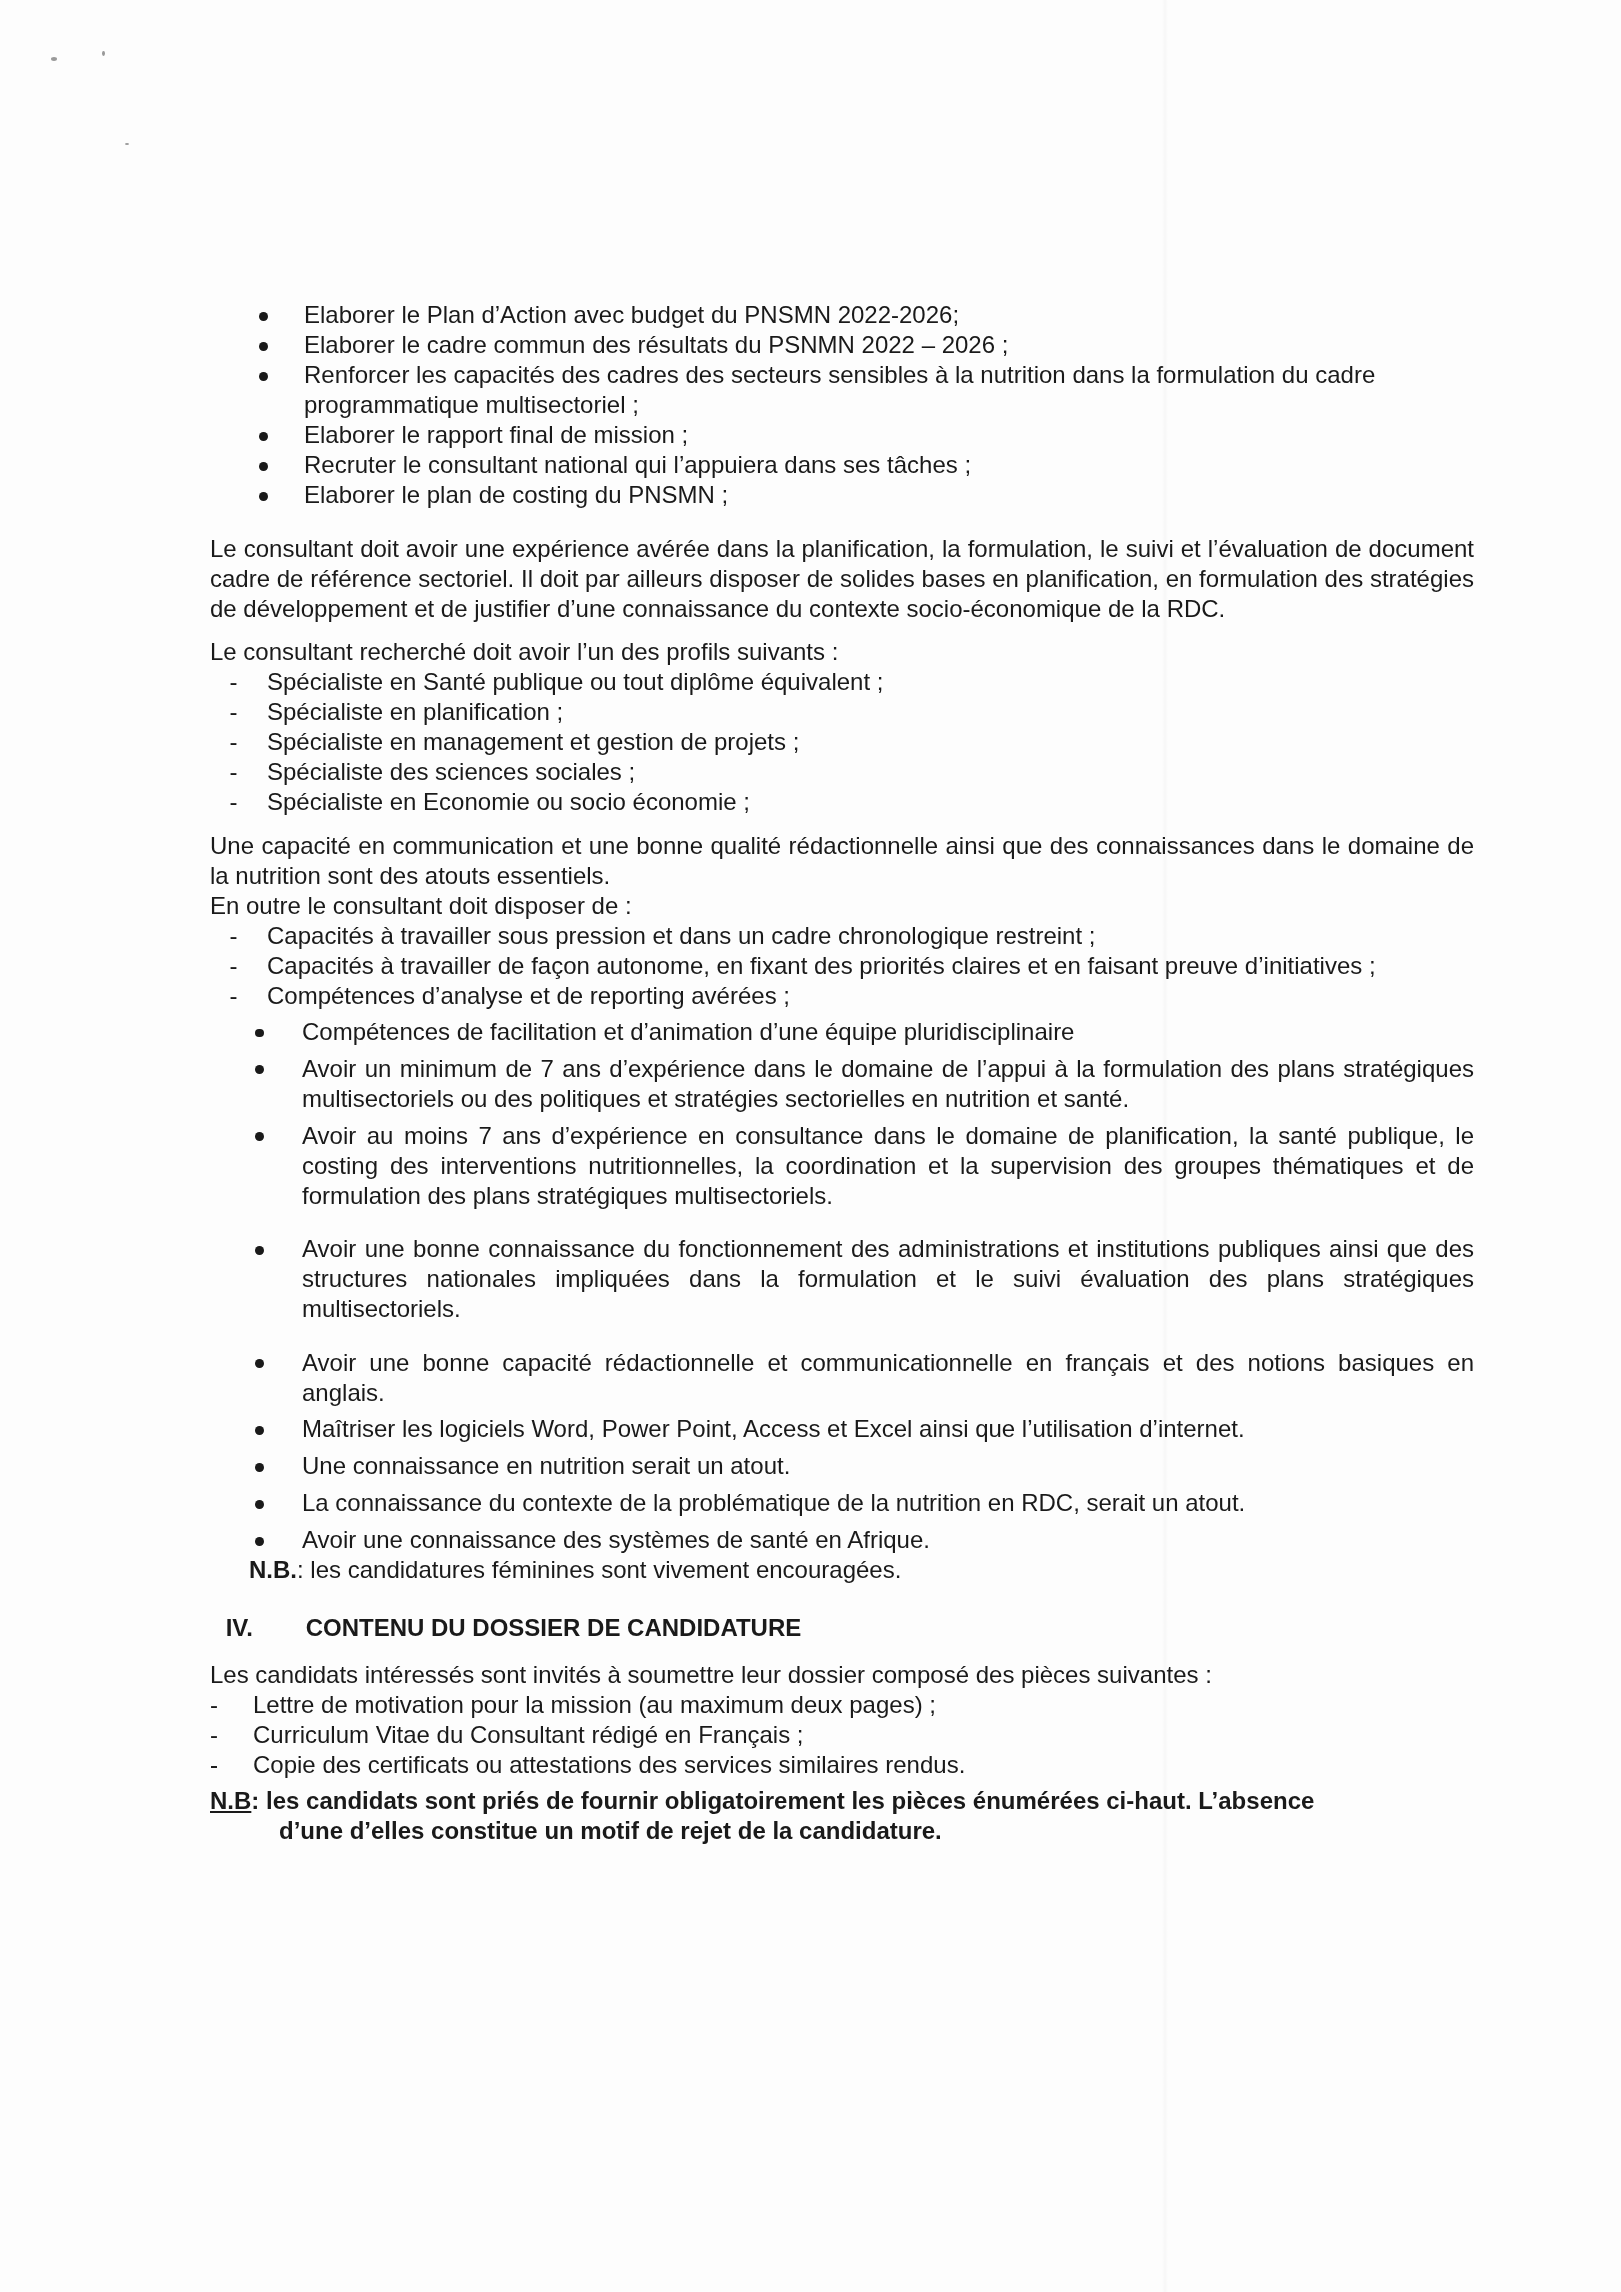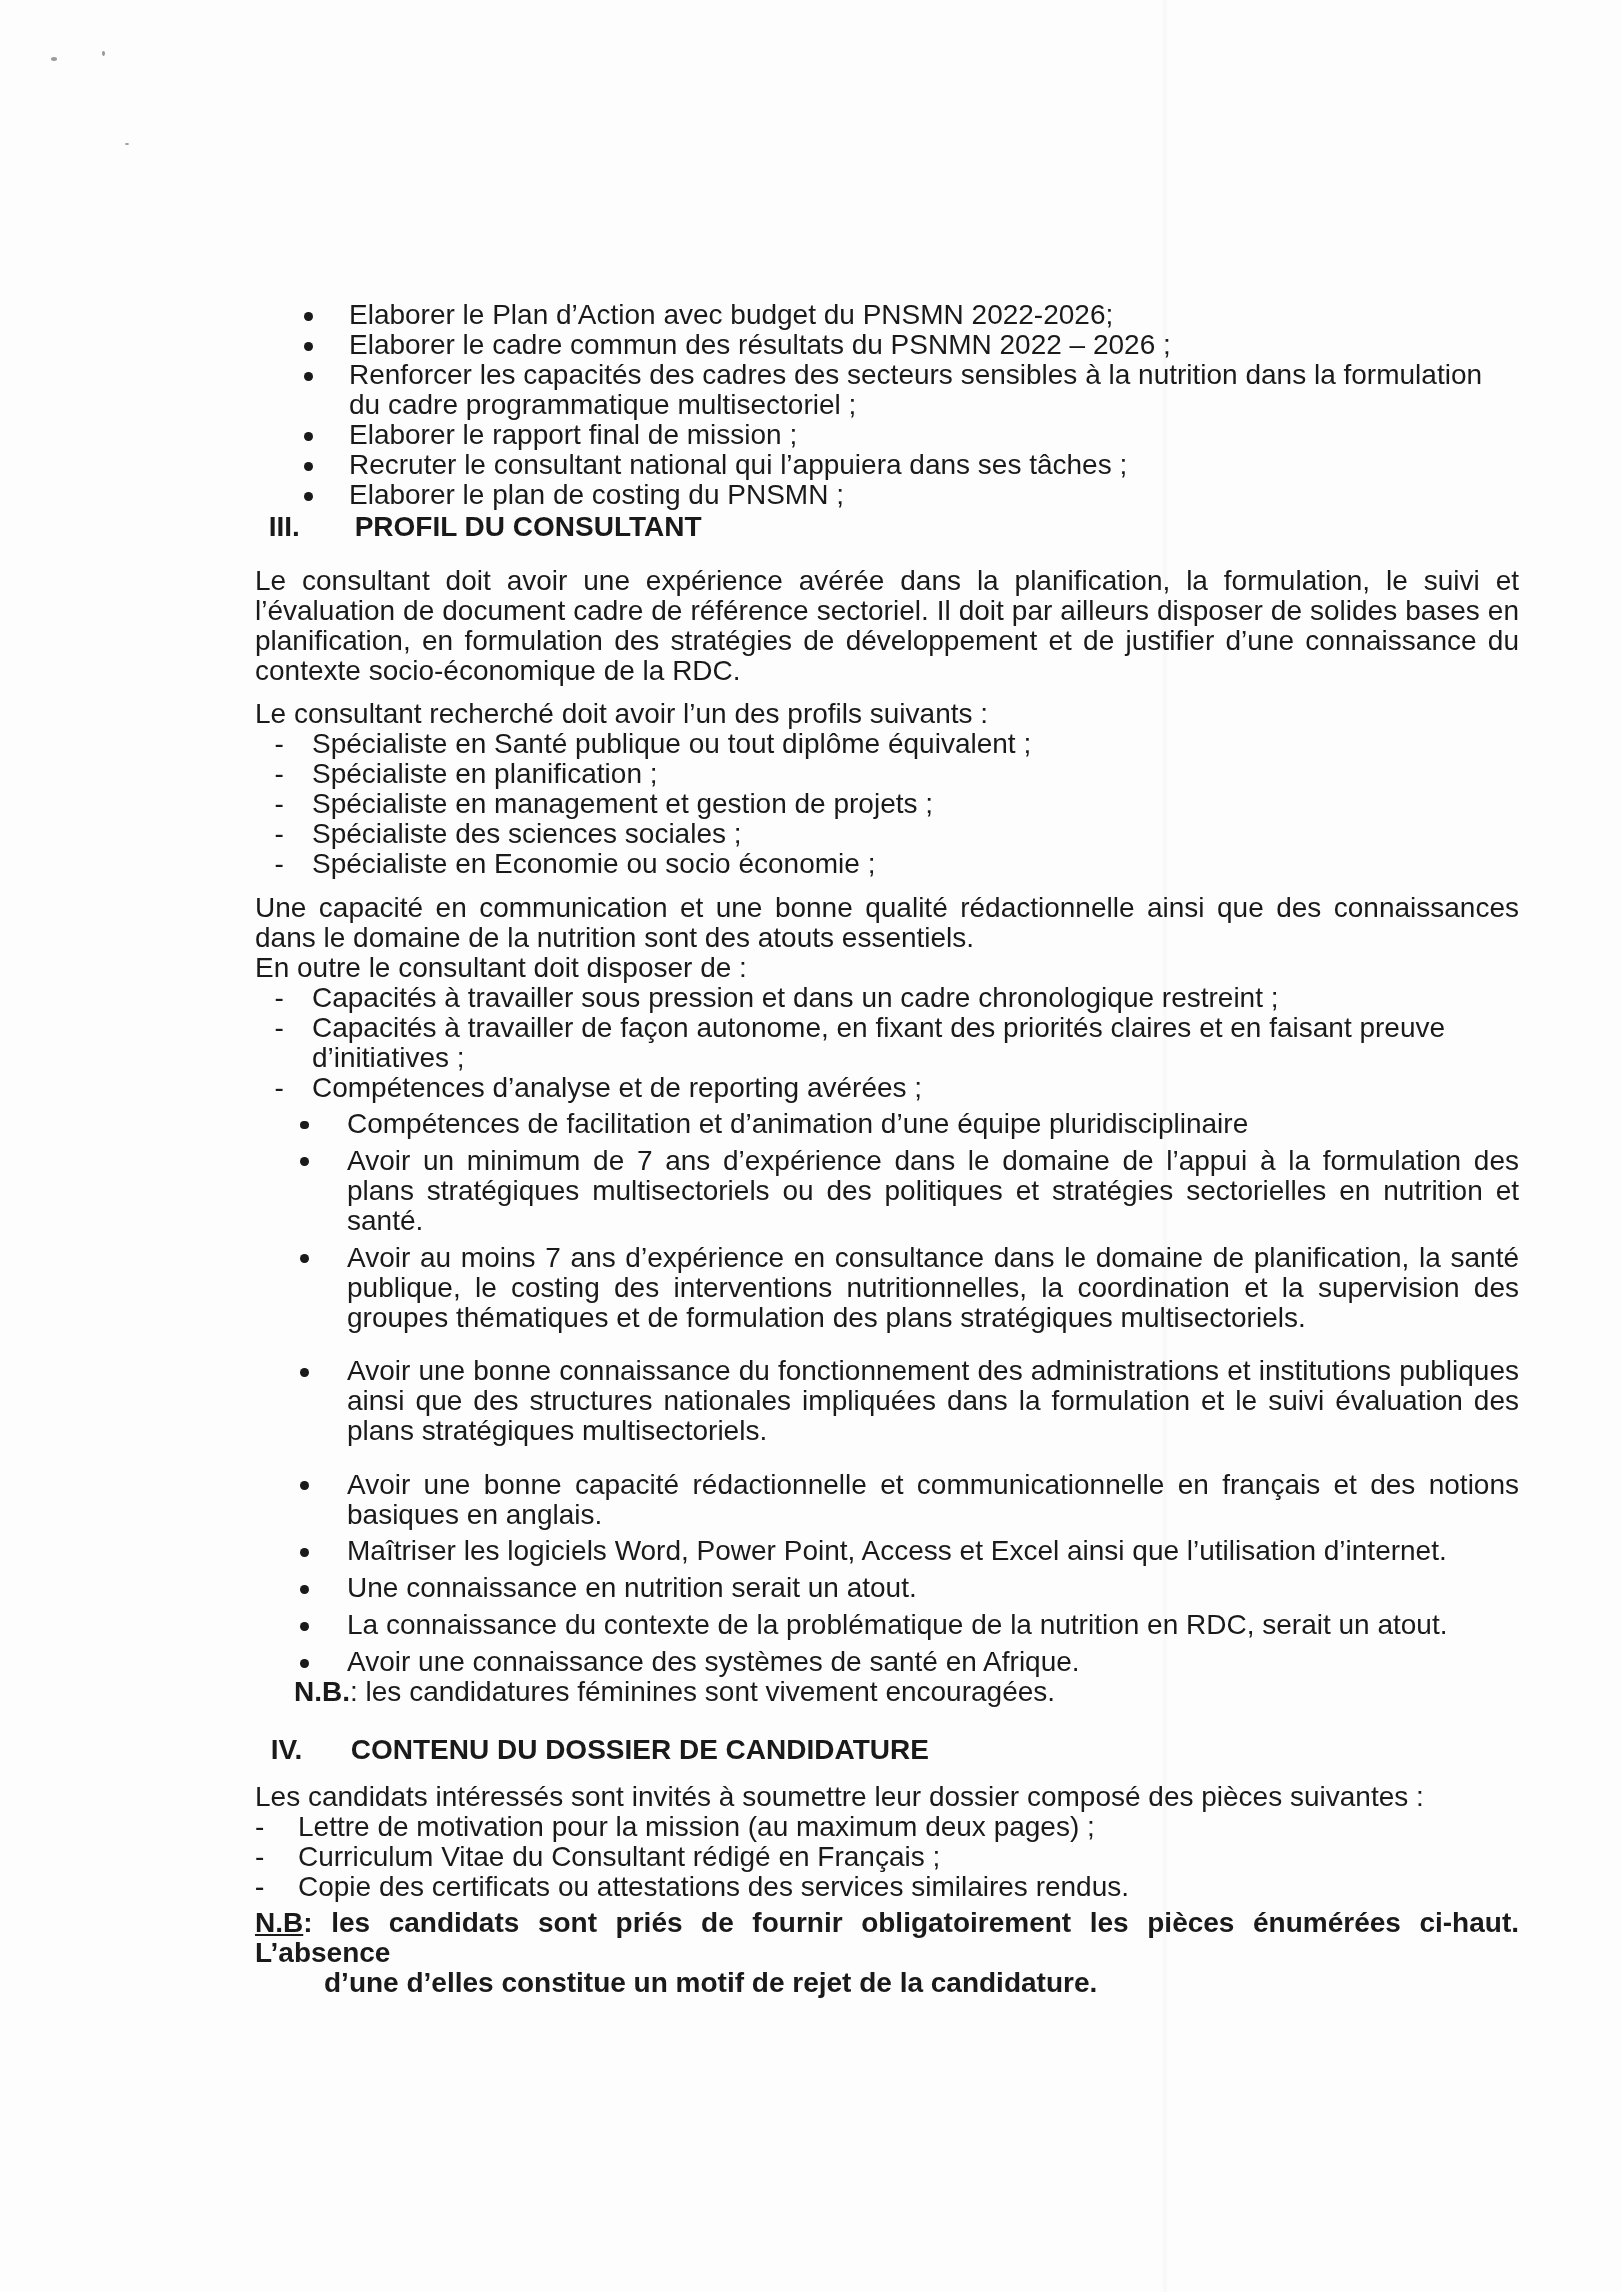--- a/index.html
+++ b/index.html
@@ -9,21 +9,21 @@
     font-family: "Liberation Sans", sans-serif;
     color: #1a1a1a;
   }
   .scan-fold {
     position: absolute; top: 0; bottom: 0; left: 1162px; width: 5.9px;
     background: linear-gradient(to right, rgba(0,0,0,0), rgba(0,0,0,0.025), rgba(0,0,0,0));
   }
   .speck { position: absolute; background: #9a9a9a; border-radius: 50%; }
   .page {
     position: absolute; left: 210px; top: 300px; width: 1264px;
-    font-size: 28px; line-height: 30px; margin-left: 45px;
+    font-size: 24px; line-height: 30px;
   }
   ul.bullets { list-style: none; margin: 0; padding: 0; }
   ul.bullets li { position: relative; padding-left: 94px; margin: 0; }
   ul.bullets li .dot {
     position: absolute; left: 49px; top: 11.8px; width: 8.8px; height: 8.8px;
     background: #1a1a1a; border-radius: 50%;
   }
   ul.bullets.b2 li { padding-left: 92px; margin-bottom: 6.9px; }
   ul.bullets.b2 li .dot { left: 45px; }
   ul.dashes { list-style: none; margin: 0; padding: 0; }
@@ -51,24 +51,20 @@
 
   <ul class="bullets">
     <li><span class="dot"></span><span>Elaborer le Plan d’Action avec budget du PNSMN 2022-2026;</span></li>
     <li><span class="dot"></span><span>Elaborer le cadre commun des résultats du PSNMN 2022 – 2026 ;</span></li>
     <li><span class="dot"></span><span>Renforcer les capacités des cadres des secteurs sensibles à la nutrition dans la formulation du cadre programmatique multisectoriel ;</span></li>
     <li><span class="dot"></span><span>Elaborer le rapport final de mission ;</span></li>
     <li><span class="dot"></span><span>Recruter le consultant national qui l’appuiera dans ses tâches ;</span></li>
     <li><span class="dot"></span><span>Elaborer le plan de costing du PNSMN ;</span></li>
   </ul>
 
-  <div class="heading" style="margin-top:2px; padding-left:7.8px;">
-    <span class="num">III.</span>
-    <span>PROFIL DU CONSULTANT</span>
-  </div>
 
   <p style="margin-top:23.5px;">Le consultant doit avoir une expérience avérée dans la planification, la formulation, le suivi et l’évaluation de document cadre de référence sectoriel. Il doit par ailleurs disposer de solides bases en planification, en formulation des stratégies de développement et de justifier d’une connaissance du contexte socio-économique de la RDC.</p>
 
   <p style="margin-top:13.7px;">Le consultant recherché doit avoir l’un des profils suivants :</p>
   <ul class="dashes">
     <li><span class="dash">-</span><span>Spécialiste en Santé publique ou tout diplôme équivalent ;</span></li>
     <li><span class="dash">-</span><span>Spécialiste en planification ;</span></li>
     <li><span class="dash">-</span><span>Spécialiste en management et gestion de projets ;</span></li>
     <li><span class="dash">-</span><span>Spécialiste des sciences sociales ;</span></li>
     <li><span class="dash">-</span><span>Spécialiste en Economie ou socio économie ;</span></li>

